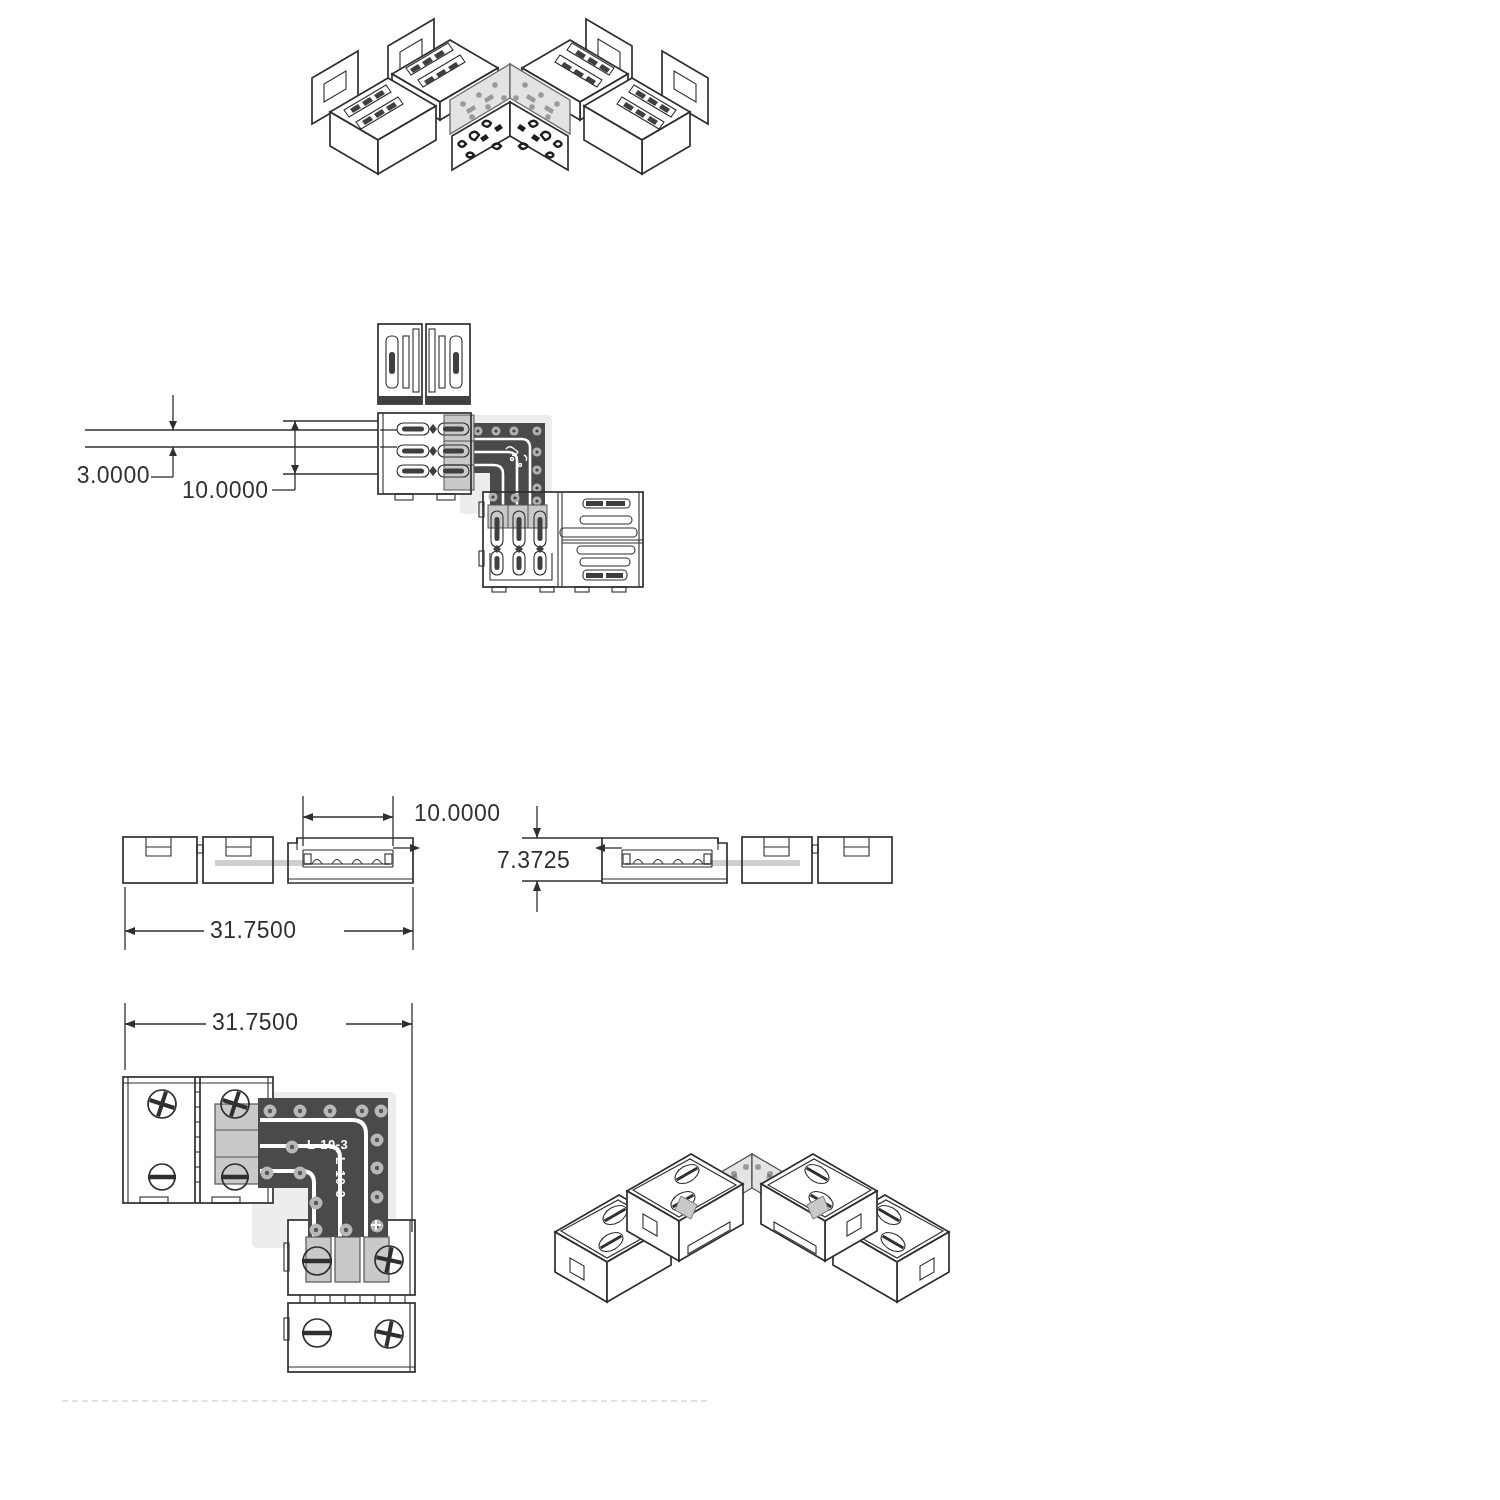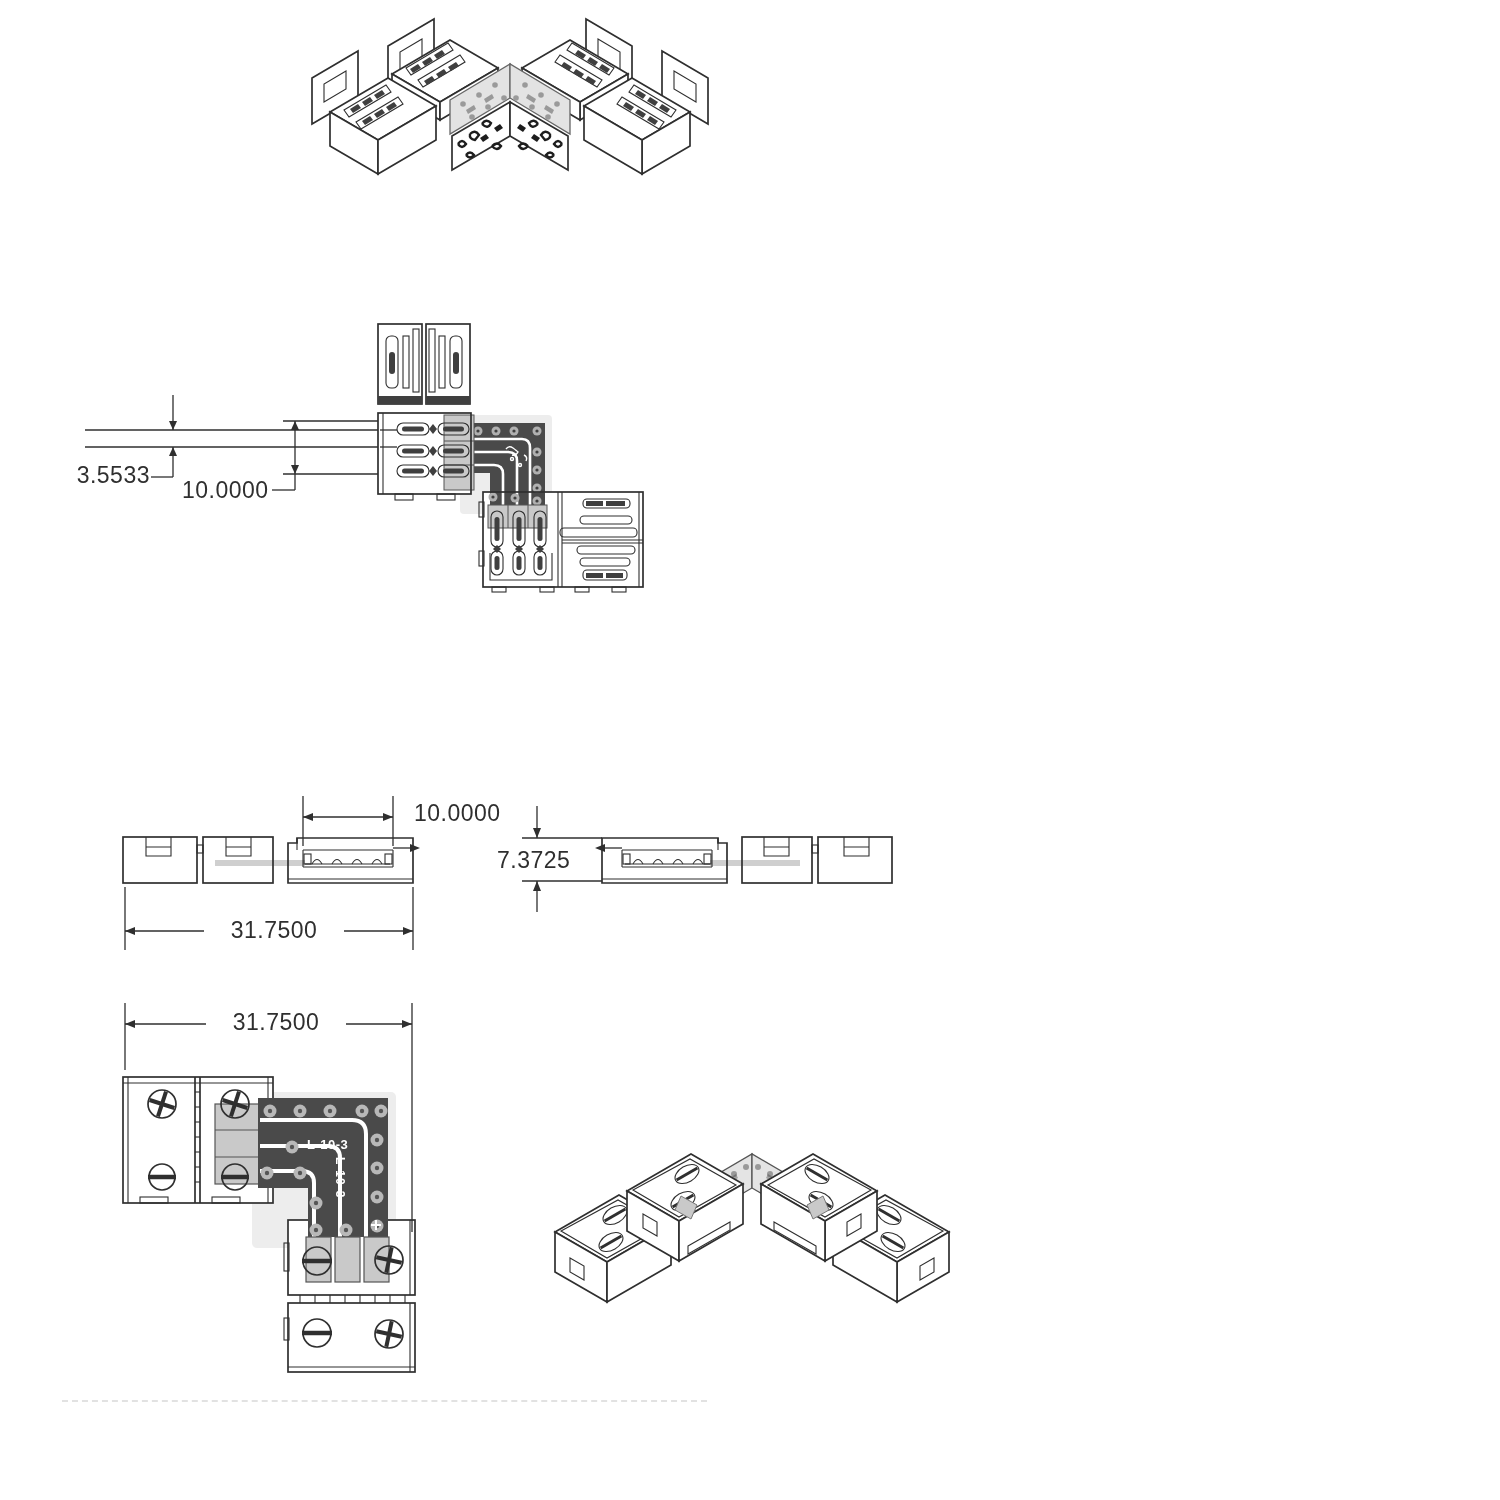--- a/index.html
+++ b/index.html
@@ -1,21 +1,21 @@
 <!DOCTYPE html>
 <html><head>
 <meta charset="utf-8">
 <style>
   html,body{margin:0;padding:0;background:#fff;}
   .canvas{position:relative;width:1500px;height:1500px;background:#ffffff;overflow:hidden;
           font-family:"Liberation Sans", sans-serif;}
   .view{position:absolute;}
   .dim-label{position:absolute;font-size:23px;font-weight:500;color:#2f2f2f;letter-spacing:0.5px;
              white-space:nowrap;line-height:1;}
-  .dim-center{text-align:center;background:#ffffff;padding:0 6px;}
+  .dim-center{text-align:left;background:#ffffff;padding:0 6px;}
   .dim-right{text-align:right;}
   .pcb-mark{position:absolute;font-size:13px;font-weight:bold;color:#ffffff;letter-spacing:0.5px;
             line-height:1;white-space:nowrap;}
   .pcb-mark-v{position:absolute;font-size:12px;font-weight:bold;color:#ffffff;letter-spacing:1px;
               line-height:1;white-space:nowrap;transform:rotate(90deg);transform-origin:left top;}
   .faint-rule{position:absolute;border-top:2px dashed #e2e2e2;}
   svg{display:block;overflow:visible;}
   .ln{stroke:#2f2f2f;fill:none;stroke-width:1.7;}
   .lnthin{stroke:#2f2f2f;fill:none;stroke-width:1.1;}
   .lnfill{stroke:#2f2f2f;fill:#ffffff;stroke-width:1.7;}
@@ -525,21 +525,21 @@
             <ellipse class="lnthin" cx="683" cy="1201" rx="13" ry="8"></ellipse>
             <line x1="671" y1="1201" x2="695" y2="1201" stroke="#2f2f2f" stroke-width="3"></line>
           </g>
         </g>
         <polygon points="681,1196 697,1205 691,1219 675,1210" fill="#c9c9c9" stroke="#777" stroke-width="1"></polygon>
       </g>
     </g>
     <use href="#viewF-half" transform="translate(1504,0) scale(-1,1)"></use>
   </svg>
 
-  <div class="dim-label dim-right" style="left:48px;top:464px;width:102px">3.5533</div>
+  <div class="dim-label dim-right" style="left:48px;top:464px;width:102px">3.0000</div>
   <div class="dim-label" style="left:182px;top:479px;width:112px">10.0000</div>
   <div class="dim-label" style="left:414px;top:802px;width:110px">10.0000</div>
   <div class="dim-label dim-center" style="left:204px;top:919px;width:128px">31.7500</div>
   <div class="dim-label" style="left:497px;top:849px;width:80px">7.3725</div>
   <div class="dim-label dim-center" style="left:206px;top:1011px;width:128px">31.7500</div>
 
   <div class="pcb-mark" style="left:307px;top:1138px">L-10-3</div>
   <div class="pcb-mark-v" style="left:346px;top:1157px">L-10-3</div>
 
   <div class="faint-rule" style="left:62px;top:1400px;width:645px"></div>

